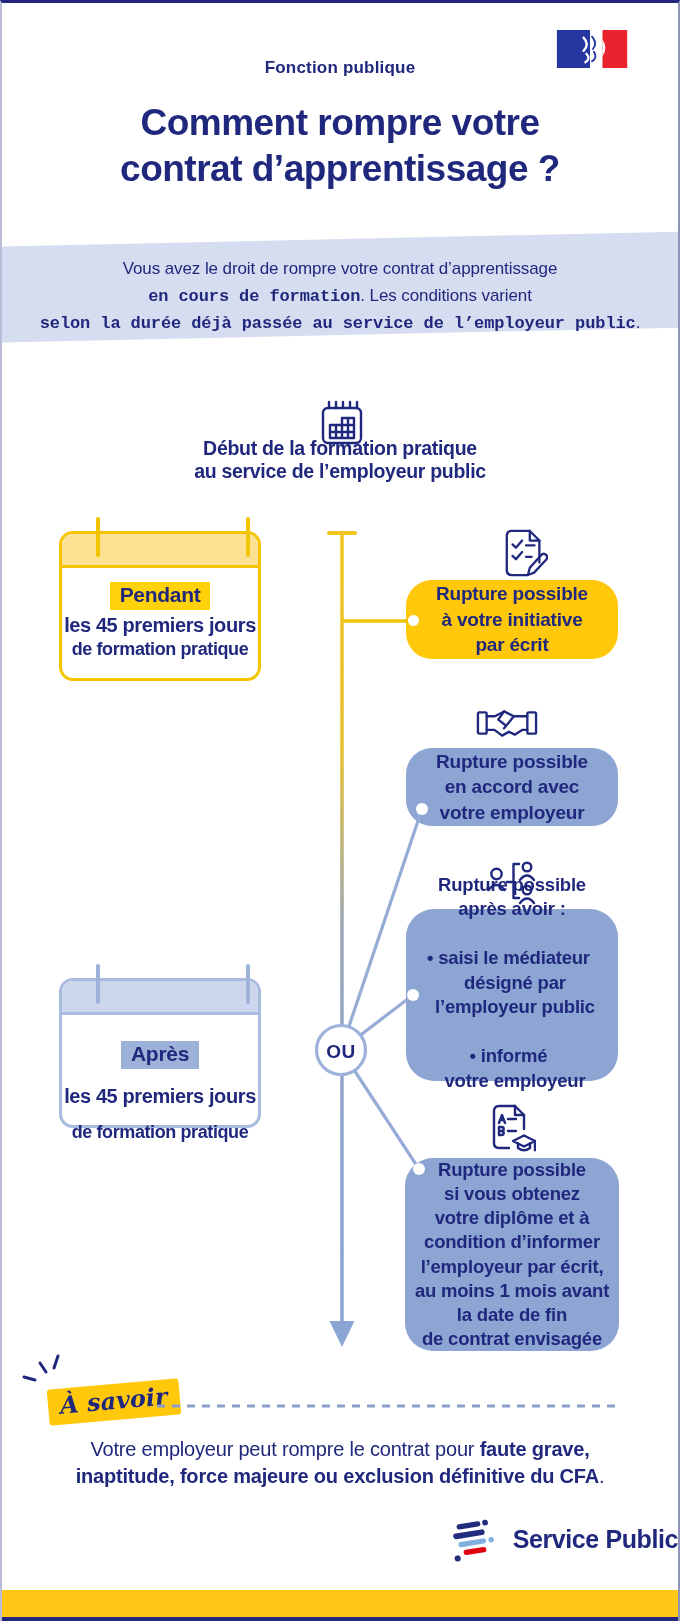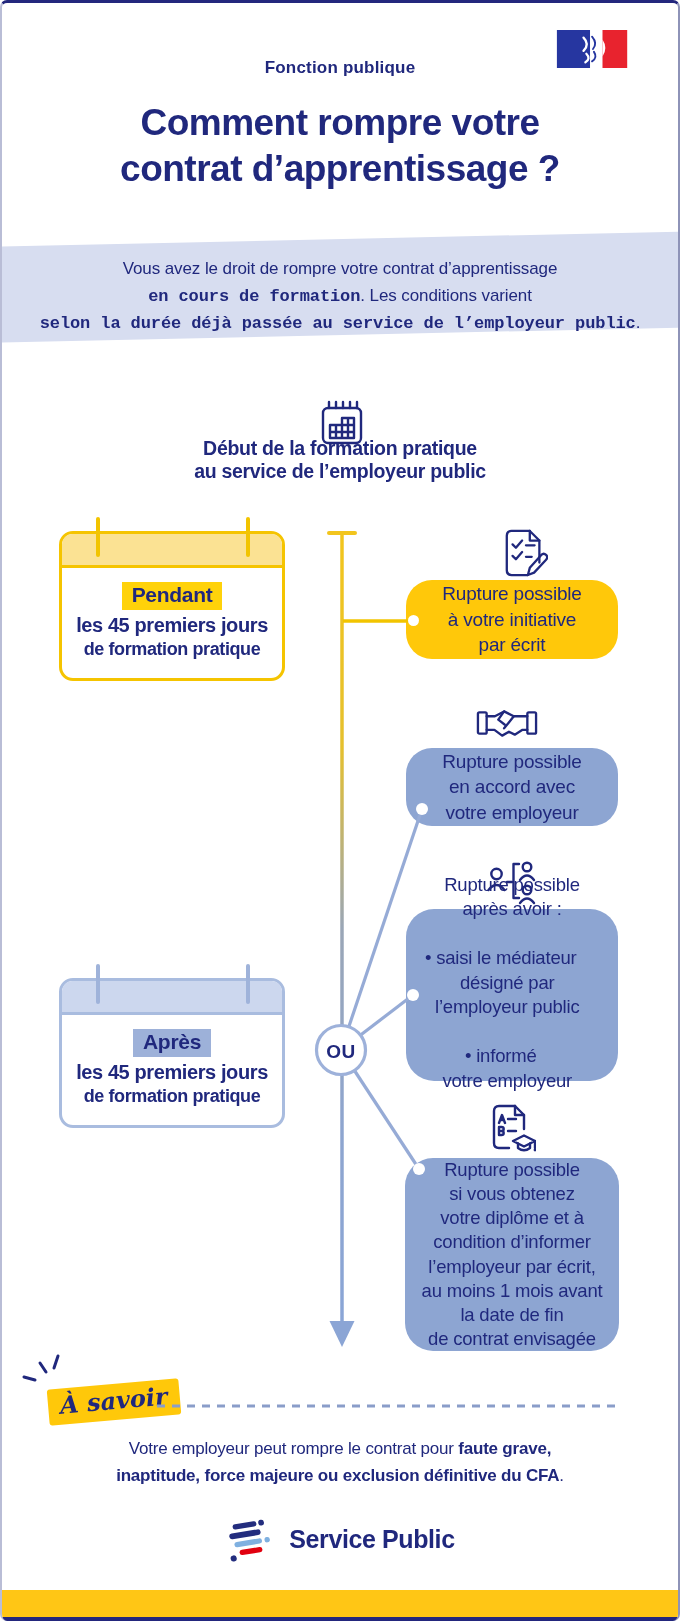--- a/index.html
+++ b/index.html
@@ -1,67 +1,67 @@
 <!DOCTYPE html>
 <html><head>
 <meta charset="utf-8">
 <style>
   html,body{margin:0;padding:0;background:#ffffff;}
   .page{
     position:relative;width:680px;height:1621px;box-sizing:border-box;
     background:#ffffff;overflow:hidden;
     border-top:3px solid #23277d;border-left:2px solid #b9bdd6;border-right:2px solid #8e93b8;
-    font-family:"Liberation Sans",sans-serif;color:#20287d;border-radius:7px;
+    font-family:"Liberation Sans",sans-serif;color:#20287d;
   }
   .abs{position:absolute;}
   .center-text{left:0;width:100%;text-align:center;}
   .kicker{top:55px;font-size:17px;font-weight:700;letter-spacing:.2px;}
   .title{top:97px;font-size:37px;font-weight:700;line-height:46px;letter-spacing:-.5px;white-space:pre-line;}
   .band{top:236px;left:-4px;width:688px;height:96px;background:#d7ddf0;transform:skewY(-1.25deg);}
   .intro{top:253px;font-size:17px;line-height:26.5px;letter-spacing:-.1px;}
   .intro b{font-weight:700;font-family:Liberation Mono, monospace;}
   .tl-heading{top:434px;font-size:19.5px;font-weight:700;line-height:22.5px;letter-spacing:-.3px;white-space:pre-line;}
   .overlay{left:0;top:0;width:680px;height:1621px;z-index:5;pointer-events:none;}
 
-  .card{box-sizing:border-box;width:226px;height:150px;background:#fff;border-radius:14px;z-index:2;
+  .card{box-sizing:border-box;width:202px;height:150px;background:#fff;border-radius:14px;z-index:2;
         display:flex;flex-direction:column;align-items:center;text-align:center;}
   .card-yellow{left:57px;top:528px;border:3.5px solid #f5c400;}
-  .card-blue{left:57px;top:975px;border:3.5px solid #a9bcdf;}
+  .card-blue{left:57px;top:975px;border:3.5px solid #a9bcdf;gap:12px;}
   .card-head{width:100%;height:31px;border-radius:10px 10px 0 0;flex:none;}
   .card-yellow .card-head{background:#fbe293;border-bottom:3.5px solid #f5c400;}
   .card-blue  .card-head{background:#ccd7ee;border-bottom:3.5px solid #a9bcdf;}
   .post{position:absolute;top:-17px;width:4px;height:40px;border-radius:2px;}
   .card-yellow .post{background:#f2c400;}
   .card-blue  .post{background:#9fb3da;}
   .post.p1{left:34px;} .post.p2{left:184px;}
   .tag{display:inline-block;margin-top:14px;padding:1px 10px 3px;font-size:21px;font-weight:700;letter-spacing:-.3px;}
   .tag-yellow{background:#ffd20a;} .tag-blue{background:#9db1d9;}
   .card-l1{margin-top:4px;font-size:20px;font-weight:700;letter-spacing:-.4px;}
   .card-l2{margin-top:2px;font-size:18px;font-weight:700;letter-spacing:-.4px;}
 
   .bubble{box-sizing:border-box;z-index:2;display:flex;align-items:center;justify-content:center;
-          text-align:center;font-size:19px;line-height:25.5px;font-weight:400;letter-spacing:-.2px;white-space:pre-line;}
+          text-align:center;font-size:19px;line-height:25.5px;font-weight:700;letter-spacing:-.2px;white-space:pre-line;}
   .bubble-gold{left:404px;top:577px;width:212px;height:79px;background:#ffc80a;border-radius:26px;}
   .bubble-blue{background:#8da5d2;}
   .b2{left:404px;top:745px;width:212px;height:78px;border-radius:26px;}
   .b3{left:404px;top:906px;width:212px;height:172px;border-radius:28px;flex-direction:column;
       font-size:18.5px;line-height:24.5px;}
   .b4{left:403px;top:1155px;width:214px;height:193px;border-radius:28px;font-size:18.5px;line-height:24.2px;}
   .b3 .bullets{align-self:flex-start;text-align:center;padding-left:16px;}
   .b3 .bullet-item{padding-left:13px;text-indent:-13px;white-space:pre-line;}
 
   .icon{z-index:2;}
   .ic{stroke:#20287d;stroke-width:2.4;fill:none;stroke-linecap:round;stroke-linejoin:round;}
 
   .note-tag{left:46px;top:1381px;background:#ffc80a;padding:2px 12px 5px;border-radius:3px;
             transform:rotate(-5deg);font-family:"DejaVu Serif",serif;font-style:italic;font-weight:700;
             font-size:24px;z-index:2;}
-  .bottom-text{top:1433px;font-size:17px;line-height:26.5px;letter-spacing:-.2px;}
+  .bottom-text{top:1433px;font-size:20px;line-height:26.5px;letter-spacing:-.2px;}
   .bottom-text b{font-weight:700;}
-  .sp-logo{top:1512px;left:0;width:100%;display:flex;align-items:center;justify-content:center;gap:10px;}
+  .sp-logo{top:1512px;left:0;width:100%;display:flex;align-items:center;justify-content:flex-end;gap:10px;}
   .sp-name{font-size:25px;font-weight:700;letter-spacing:-.4px;}
   .bottom-bar{left:0;top:1587px;width:100%;height:27px;background:#ffc615;}
   .bottom-border{left:0;top:1614px;width:100%;height:7px;background:#23277d;}
 </style>
 </head>
 <body>
 
 <div class="page">
 
   <div class="abs center-text kicker">Fonction publique</div>

